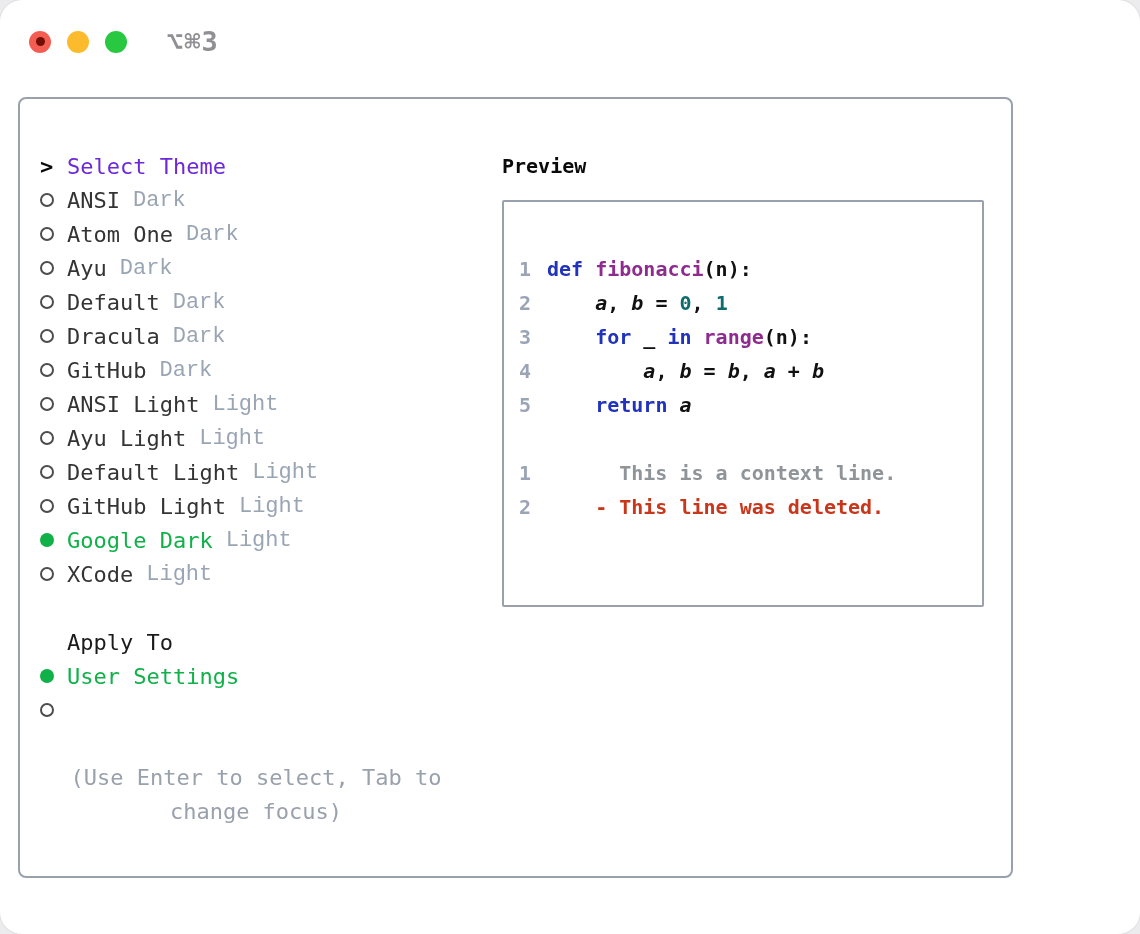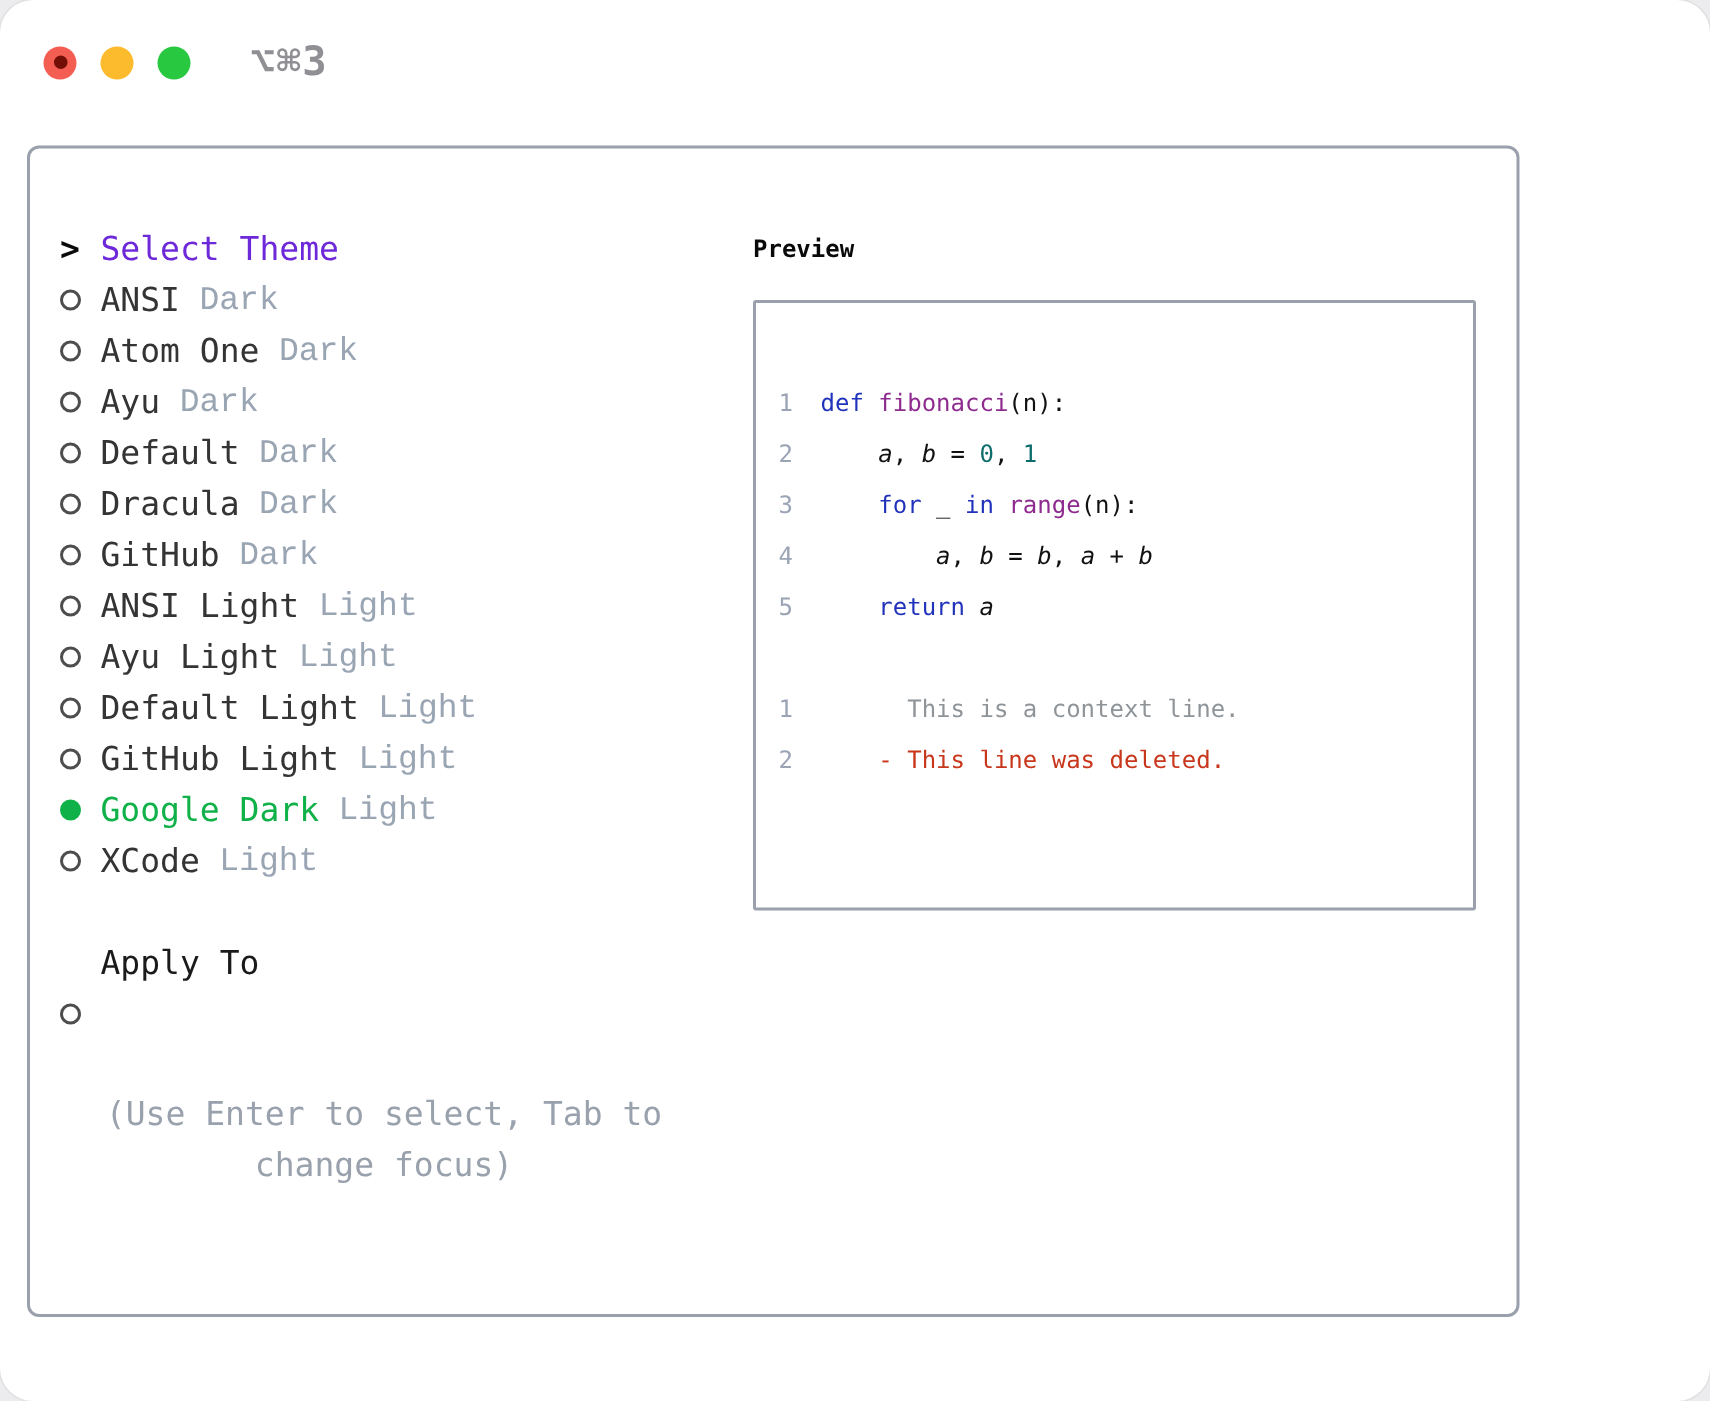--- a/index.html
+++ b/index.html
@@ -17,40 +17,40 @@
   .tl.green{background:var(--tl-green);}
   .tl-dot{width:9px;height:9px;border-radius:50%;background:var(--tl-red-dot);}
   .win-title{margin-left:24px;font-size:27px;font-weight:bold;color:var(--title-gray);letter-spacing:1px;}
   
   .panel{
     position:absolute;left:18px;top:97px;width:995px;height:781px;
     box-sizing:border-box;border:2px solid var(--panel-border);border-radius:8px;
     background:#fff;padding:50px 0 0 20px;display:flex;
   }
   .left-col{width:450px;flex:none;font-size:22px;}
-  .right-col{flex:1;padding-left:12px;font-size:16px;}
+  .right-col{flex:1;padding-left:12px;font-size:20px;}
   
   .row{display:flex;align-items:center;height:34px;white-space:pre;}
   .marker{width:27px;flex:none;display:flex;align-items:center;}
   .prefix{font-weight:bold;color:#0a0a0a;}
   .circle{width:14px;height:14px;border-radius:50%;border:2px solid #4d4d4d;box-sizing:border-box;}
   .circle.sel{background:var(--accent-green);border-color:var(--accent-green);}
   .header-label{font-weight:normal;color:#6d28d9;}
   .name{color:#343434;}
   .name.sel{color:var(--accent-green);}
   .variant{color:var(--variant-gray);margin-left:13px;font-family:Liberation Mono, monospace;}
   .apply-label{color:#1a1a1a;}
   .spacer{height:34px;}
   .hint{color:var(--hint-gray);width:432px;line-height:34px;white-space:normal;text-align:center;}
   
   .preview-title{height:34px;line-height:34px;font-weight:bold;color:#0a0a0a;}
   .preview-box{
     margin-top:17px;width:482px;height:407px;box-sizing:border-box;
     border:2px solid var(--panel-border);border-radius:2px;
-    padding:50px 0 0 15px;background:#fff;
+    padding:50px 0 0 15px;background:#fff;font-weight:bold;
   }
   .cline{height:34px;line-height:34px;white-space:pre;}
   .lnum{display:inline-block;width:28px;color:var(--num-gray);}
   .blank{height:34px;}
   .tok-k{color:var(--keyword-blue);}
   .tok-t{color:var(--type-purple);}
   .tok-p{color:#111111;}
   .tok-v{color:#111111;font-style:italic;}
   .tok-l{color:var(--literal-teal);}
   .dtxt.context{color:var(--context-gray);}
@@ -95,20 +95,21 @@
         </div>
 
       <div class="spacer"></div>
 
       <div class="row">
         <span class="marker"></span>
         <span class="apply-label">Apply To</span>
       </div>
 
       <div id="apply-list">
+          <div class="row"><span class="marker"><span class="circle sel"></span></span><span class="name sel">User Settings</span></div>
           <div class="row"><span class="marker"><span class="circle"></span></span></div>
         </div>
 
       <div class="spacer"></div>
 
       <div class="hint">(Use Enter to select, Tab to change focus)</div>
     </div>
 
     <div class="right-col">
       <div class="preview-title">Preview</div>

